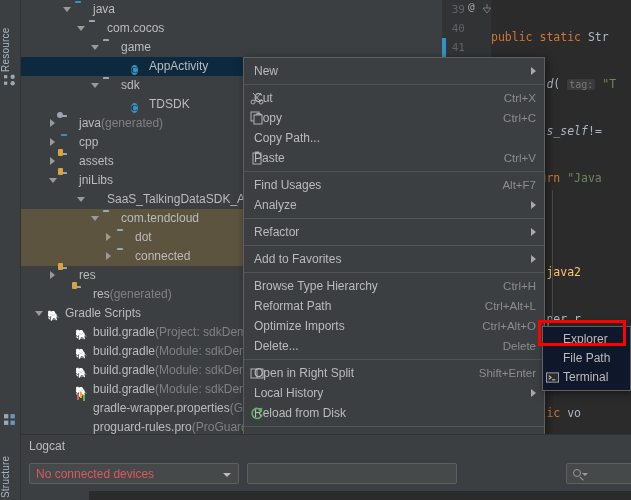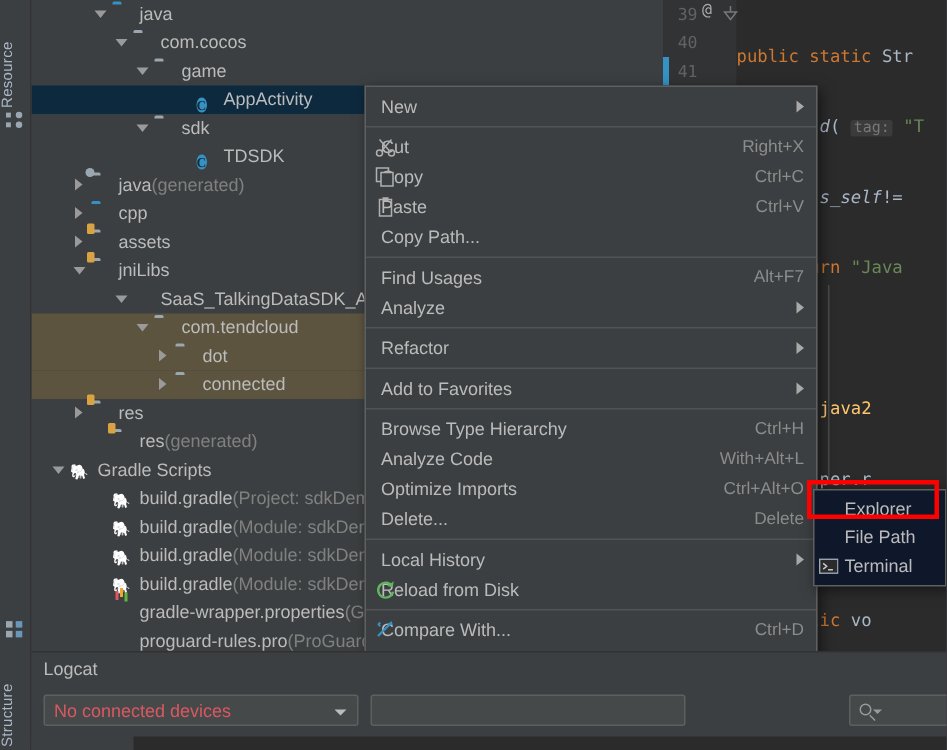--- a/index.html
+++ b/index.html
@@ -406,41 +406,41 @@
         <span class="sarrow"></span>
       </div>
       <div class="msep"></div>
       <div class="mi">
         <span class="mic"><svg viewBox="0 0 14 14" width="14" height="14">
             <circle cx="3" cy="11" r="2" stroke="#B0B0B0" fill="none"></circle>
             <circle cx="11" cy="11" r="2" stroke="#B0B0B0" fill="none"></circle>
             <path d="M4 10 L11 2 M10 10 L3 2" stroke="#B0B0B0" fill="none"></path>
           </svg></span>
         <span class="mtext">Cut</span>
-        <span class="acc">Right+X</span>
+        <span class="acc">Ctrl+X</span>
       </div>
       <div class="mi">
         <span class="mic"><svg viewBox="0 0 14 14" width="14" height="14">
             <rect x="1" y="1" width="8" height="9" stroke="#B0B0B0" fill="none"></rect>
             <rect x="4" y="4" width="8" height="9" stroke="#B0B0B0" fill="#3C3F41"></rect>
           </svg></span>
         <span class="mtext">Copy</span>
         <span class="acc">Ctrl+C</span>
       </div>
       <div class="mi">
+        <span class="mtext">Copy Path...</span>
+      </div>
+      <div class="mi">
         <span class="mic"><svg viewBox="0 0 14 14" width="14" height="14">
             <rect x="3" y="2" width="8" height="11" stroke="#B0B0B0" fill="none"></rect>
             <rect x="5" y="0.5" width="4" height="2.5" fill="#B0B0B0"></rect>
           </svg></span>
         <span class="mtext">Paste</span>
         <span class="acc">Ctrl+V</span>
       </div>
-      <div class="mi">
-        <span class="mtext">Copy Path...</span>
-      </div>
       <div class="msep"></div>
       <div class="mi">
         <span class="mtext">Find Usages</span>
         <span class="acc">Alt+F7</span>
       </div>
       <div class="mi">
         <span class="mtext">Analyze</span>
         <span class="sarrow"></span>
       </div>
       <div class="msep"></div>
@@ -452,32 +452,40 @@
       <div class="mi">
         <span class="mtext">Add to Favorites</span>
         <span class="sarrow"></span>
       </div>
       <div class="msep"></div>
       <div class="mi">
         <span class="mtext">Browse Type Hierarchy</span>
         <span class="acc">Ctrl+H</span>
       </div>
       <div class="mi">
-        <span class="mtext">Analyze Code</span>
-        <span class="acc">With+Alt+L</span>
+        <span class="mtext">Reformat Path</span>
+        <span class="acc">Ctrl+Alt+L</span>
       </div>
       <div class="mi">
         <span class="mtext">Optimize Imports</span>
         <span class="acc">Ctrl+Alt+O</span>
       </div>
       <div class="mi">
         <span class="mtext">Delete...</span>
         <span class="acc">Delete</span>
       </div>
       <div class="msep"></div>
+      <div class="mi">
+        <span class="mic"><svg viewBox="0 0 14 14" width="14" height="14">
+            <rect x="1" y="3" width="12" height="9" stroke="#B0B0B0" fill="none"></rect>
+            <path d="M7 3 V12" stroke="#B0B0B0"></path>
+          </svg></span>
+        <span class="mtext">Open in Right Split</span>
+        <span class="acc">Shift+Enter</span>
+      </div>
       <div class="mi">
         <span class="mtext">Local History</span>
         <span class="sarrow"></span>
       </div>
       <div class="mi">
         <span class="mic"><svg viewBox="0 0 14 14" width="14" height="14">
             <path d="M11.5 5 A5 5 0 1 0 12 8.5" stroke="#5FB65F" stroke-width="1.6" fill="none"></path>
             <path d="M12.5 1.5 L11.8 5.5 L8 4.6 Z" fill="#5FB65F"></path>
           </svg></span>
         <span class="mtext">Reload from Disk</span>

